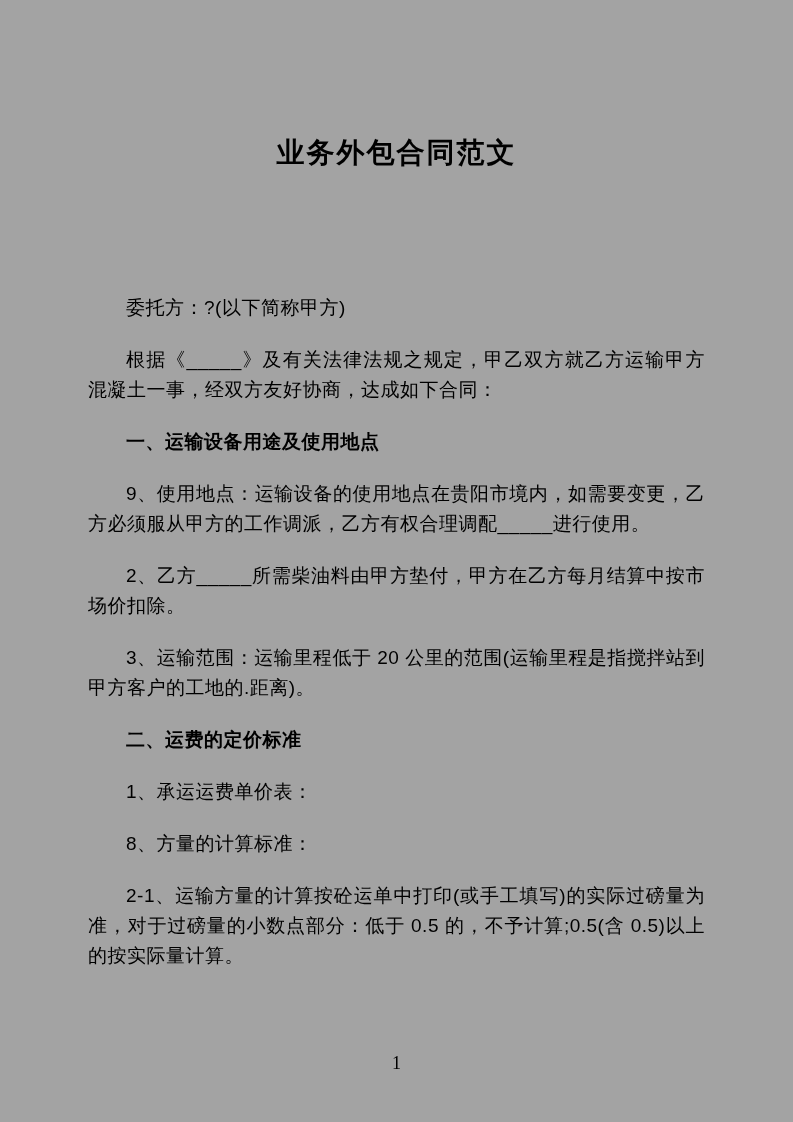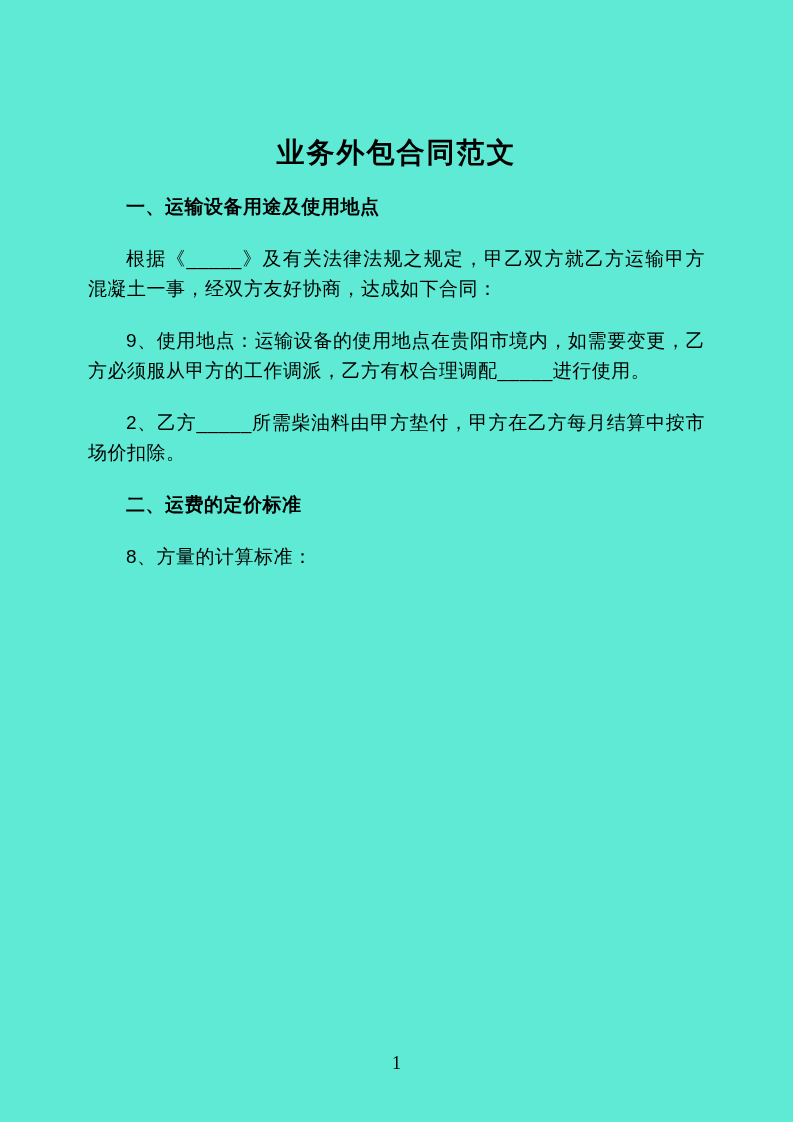--- a/index.html
+++ b/index.html
@@ -5,21 +5,21 @@
   html, body {
     margin: 0;
     padding: 0;
     background: #ffffff;
   }
   .page {
     position: relative;
     width: 793px;
     height: 1122px;
     margin: 0 auto;
-    background: #5eead4;
+    background: #a3a3a3;
     color: #000000;
     font-family: "Liberation Sans", sans-serif;
     overflow: hidden;
     box-sizing: border-box;
   }
   .doc-title {
     margin: 0;
     padding-top: 136px;
     font-size: 28px;
     line-height: 34px;
@@ -59,34 +59,38 @@
 </style>
 </head>
 <body>
 
 <div class="page">
 
   <h1 class="doc-title">业务外包合同范文</h1>
 
   <div class="doc-body">
 
+    <p class="para first">委托方：?(以下简称甲方)</p>
 
 
+    <p class="para">根据《_____》及有关法律法规之规定，甲乙双方就乙方运输甲方混凝土一事，经双方友好协商，达成如下合同：</p>
+
     <p class="para heading">一、运输设备用途及使用地点</p>
-
-    <p class="para">根据《_____》及有关法律法规之规定，甲乙双方就乙方运输甲方混凝土一事，经双方友好协商，达成如下合同：</p>
 
     <p class="para">9、使用地点：运输设备的使用地点在贵阳市境内，如需要变更，乙方必须服从甲方的工作调派，乙方有权合理调配_____进行使用。</p>
 
     <p class="para">2、乙方_____所需柴油料由甲方垫付，甲方在乙方每月结算中按市场价扣除。</p>
 
+    <p class="para">3、运输范围：运输里程低于 20 公里的范围(运输里程是指搅拌站到甲方客户的工地的.距离)。</p>
 
     <p class="para heading">二、运费的定价标准</p>
 
+    <p class="para">1、承运运费单价表：</p>
 
     <p class="para">8、方量的计算标准：</p>
 
+    <p class="para">2-1、运输方量的计算按砼运单中打印(或手工填写)的实际过磅量为准，对于过磅量的小数点部分：低于 0.5 的，不予计算;0.5(含 0.5)以上的按实际量计算。</p>
 
   </div>
 
   <div class="page-footer">1</div>
 
 </div>
 
 </body></html>

